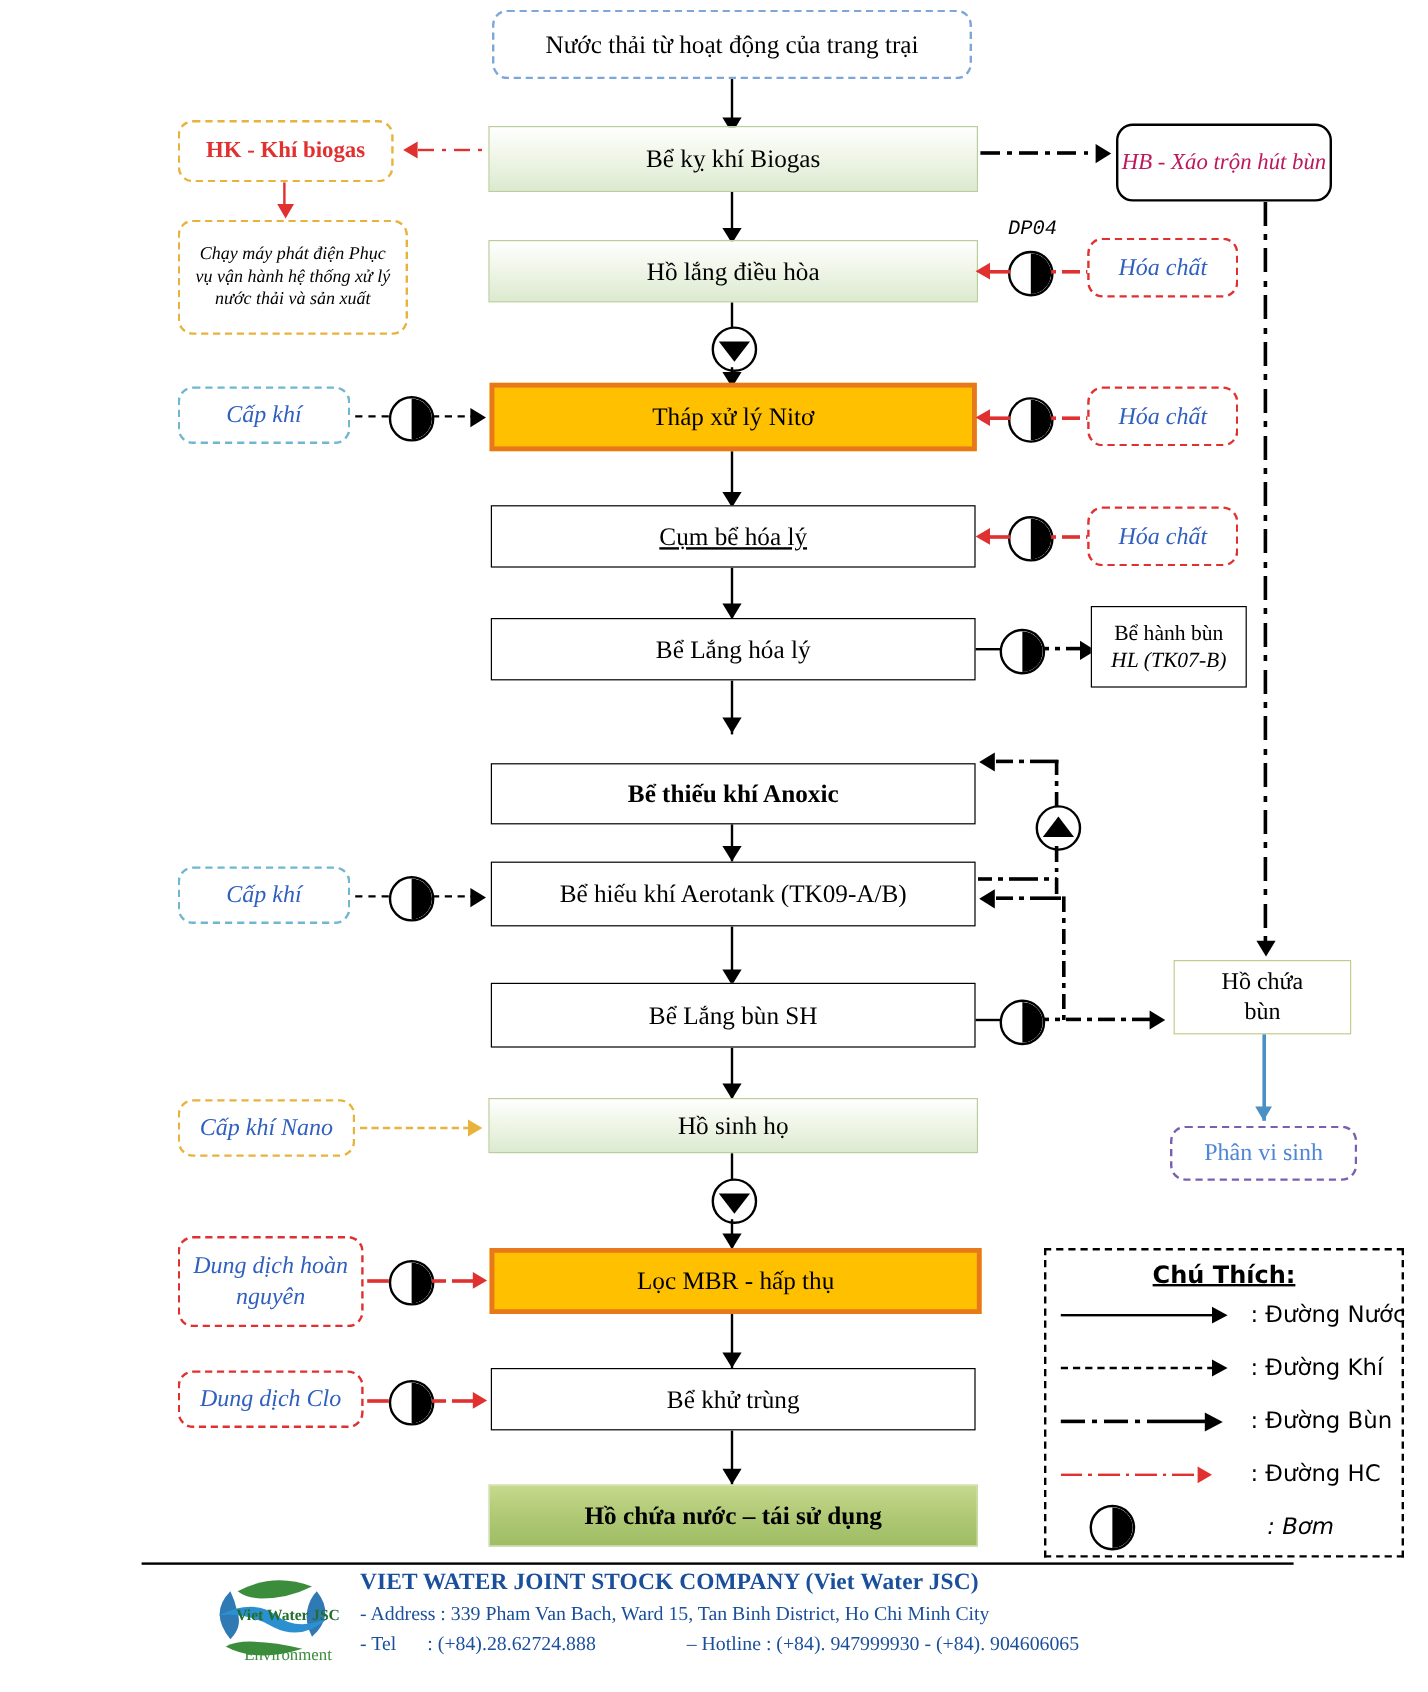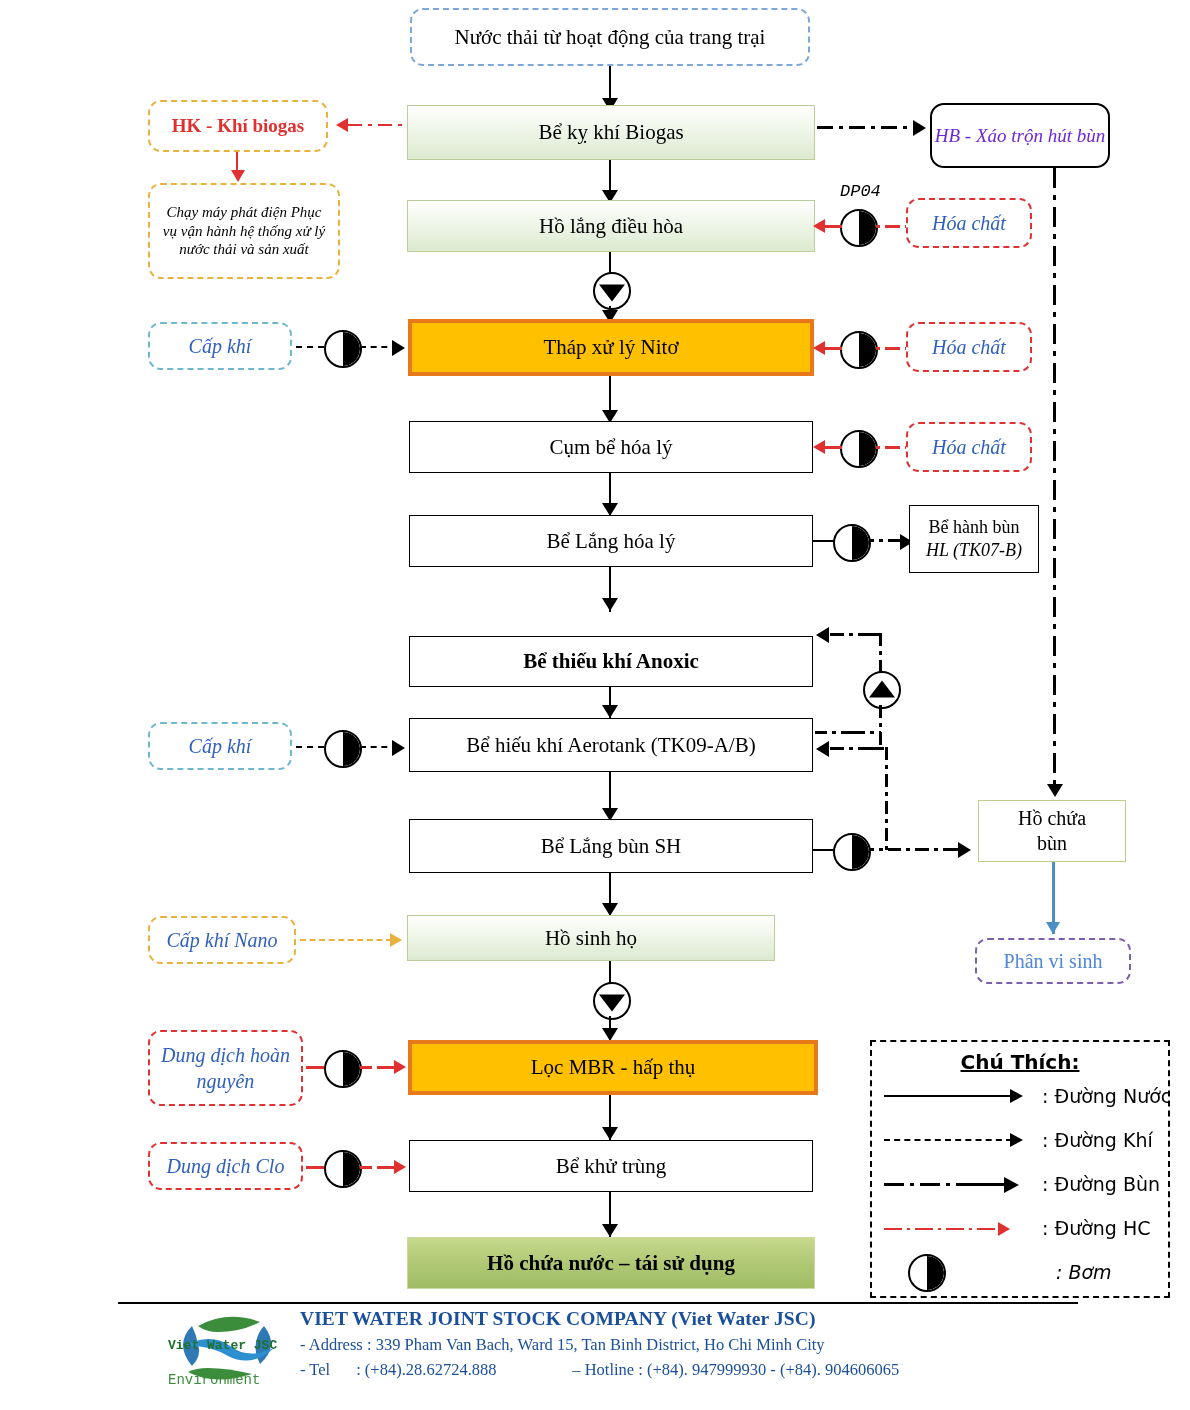--- a/index.html
+++ b/index.html
@@ -79,22 +79,22 @@
   #footrule{position:absolute;left:118px;top:1302px;width:960px;height:2px;background:#000;}
   #footer{position:absolute;left:300px;top:1308px;width:820px;
           font-family:"Liberation Serif", serif;color:#1a4f9c;}
   #coname{font-size:19.5px;font-weight:bold;letter-spacing:.1px;}
   .fline{font-size:16.5px;margin-top:5px;white-space:nowrap;}
   .fline .lbl{display:inline-block;}
   .ul{text-decoration:underline;}
 
   
   #logo{position:absolute;left:168px;top:1312px;width:120px;height:95px;}
-  .lgtxt{position:absolute;width:100%;
-         font-family:Liberation Mono, monospace;font-weight:bold;}
+  .lgtxt{position:absolute;width:100%;text-align:center;
+         font-family:Liberation Serif, serif;font-weight:bold;margin-left:12px;}
 </style>
 </head>
 <body>
 
 <div id="stage">
 
   <div class="abs vline" style="left:609px;top:65px;width:2px;height:40px;"></div>
   <div class="abs ar ar-d" style="left:602px;top:98px;"></div>
 
   <div class="abs vline" style="left:609px;top:160px;width:2px;height:40px;"></div>
@@ -143,41 +143,41 @@
   </div>
 
   <div class="abs pbox greenbox" style="left:407px;top:200px;width:408px;height:52px;">
     <span>Hồ lắng điều hòa</span>
   </div>
 
   <div class="abs pbox orangebox" style="left:408px;top:319px;width:406px;height:57px;">
     <span>Tháp xử lý Nitơ</span>
   </div>
 
-  <div class="abs pbox plain" style="left:409px;top:421px;width:404px;height:52px;">
+  <div class="abs pbox plain" style="left:409px;top:421px;width:404px;height:52px;text-decoration:underline;">
     <span>Cụm bể hóa lý</span>
   </div>
 
   <div class="abs pbox plain" style="left:409px;top:515px;width:404px;height:52px;">
     <span>Bể Lắng hóa lý</span>
   </div>
 
   <div class="abs pbox plain" style="left:409px;top:636px;width:404px;height:51px;font-weight:bold;">
     <span>Bể thiếu khí Anoxic</span>
   </div>
 
   <div class="abs pbox plain" style="left:409px;top:718px;width:404px;height:54px;">
     <span>Bể hiếu khí Aerotank (TK09-A/B)</span>
   </div>
 
   <div class="abs pbox plain" style="left:409px;top:819px;width:404px;height:54px;">
     <span>Bể Lắng bùn SH</span>
   </div>
 
-  <div class="abs pbox greenbox" style="left:407px;top:915px;width:368px;height:46px;">
+  <div class="abs pbox greenbox" style="left:407px;top:915px;width:408px;height:46px;">
     <span>Hồ sinh họ</span>
   </div>
 
   <div class="abs pbox orangebox" style="left:408px;top:1040px;width:410px;height:55px;">
     <span>Lọc MBR - hấp thụ</span>
   </div>
 
   <div class="abs pbox plain" style="left:409px;top:1140px;width:404px;height:52px;">
     <span>Bể khử trùng</span>
   </div>
@@ -194,21 +194,21 @@
        background:repeating-linear-gradient(to right,#e03030 0 14px,transparent 14px 20px,#e03030 20px 24px,transparent 24px 30px);"></div>
   <div class="abs ar ar-l-red" style="left:336px;top:118px;"></div>
 
   <div class="abs redline" style="left:236px;top:152px;width:2.4px;height:24px;"></div>
   <div class="abs ar ar-d-red" style="left:231px;top:170px;"></div>
   <div class="abs dash d-yellow" style="left:148px;top:183px;width:192px;height:96px;font-size:15px;color:#000;padding:0 8px;">
     <span>Chạy máy phát điện Phục vụ vận hành hệ thống xử lý nước thải và sản xuất</span>
   </div>
 
   <div class="abs dash rnd" style="left:930px;top:103px;width:180px;height:65px;border:2.4px solid #000;
-       color:#6d28d9;font-size:19px;border-radius:14px;">
+       color:#be185d;font-size:19px;border-radius:14px;">
     <span>HB - Xáo trộn hút bùn</span>
   </div>
 
   <div class="abs" style="left:817px;top:126px;width:98px;height:3px;
        background:repeating-linear-gradient(to right,#000 0 16px,transparent 16px 22px,#000 22px 26px,transparent 26px 32px);"></div>
   <div class="abs ar ar-r" style="left:913px;top:120px;"></div>
 
   <div class="abs" style="left:1053px;top:168px;width:3px;height:622px;
        background:repeating-linear-gradient(to bottom,#000 0 20px,transparent 20px 27px,#000 27px 32px,transparent 32px 39px);"></div>
   <div class="abs ar ar-d" style="left:1047px;top:784px;"></div>

